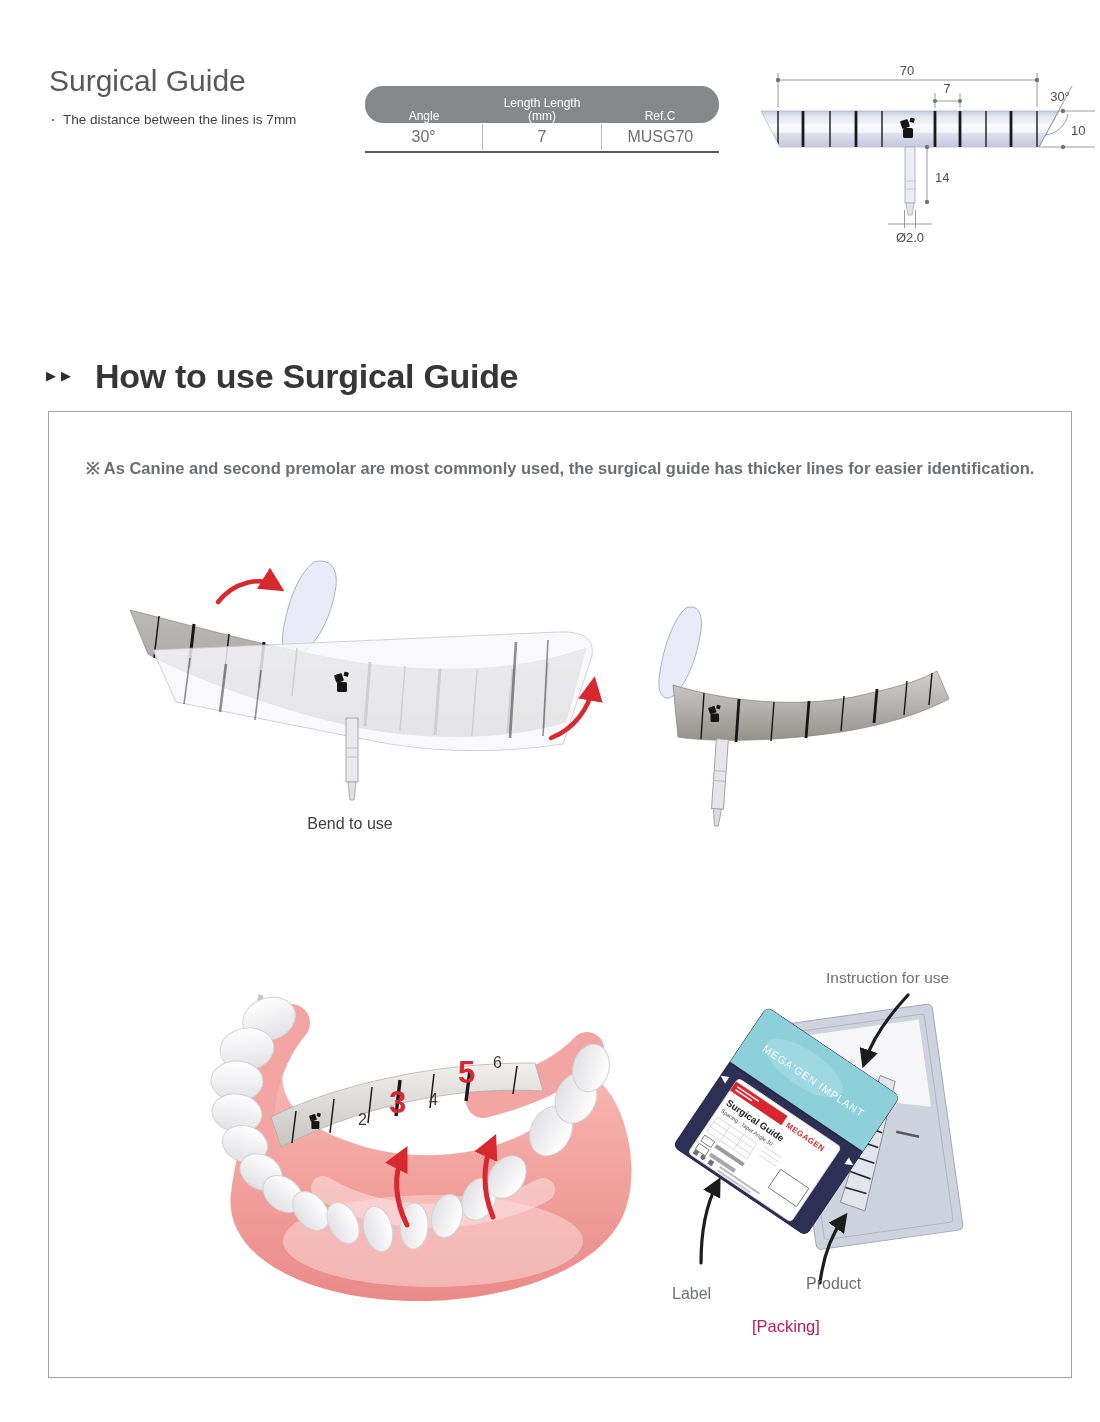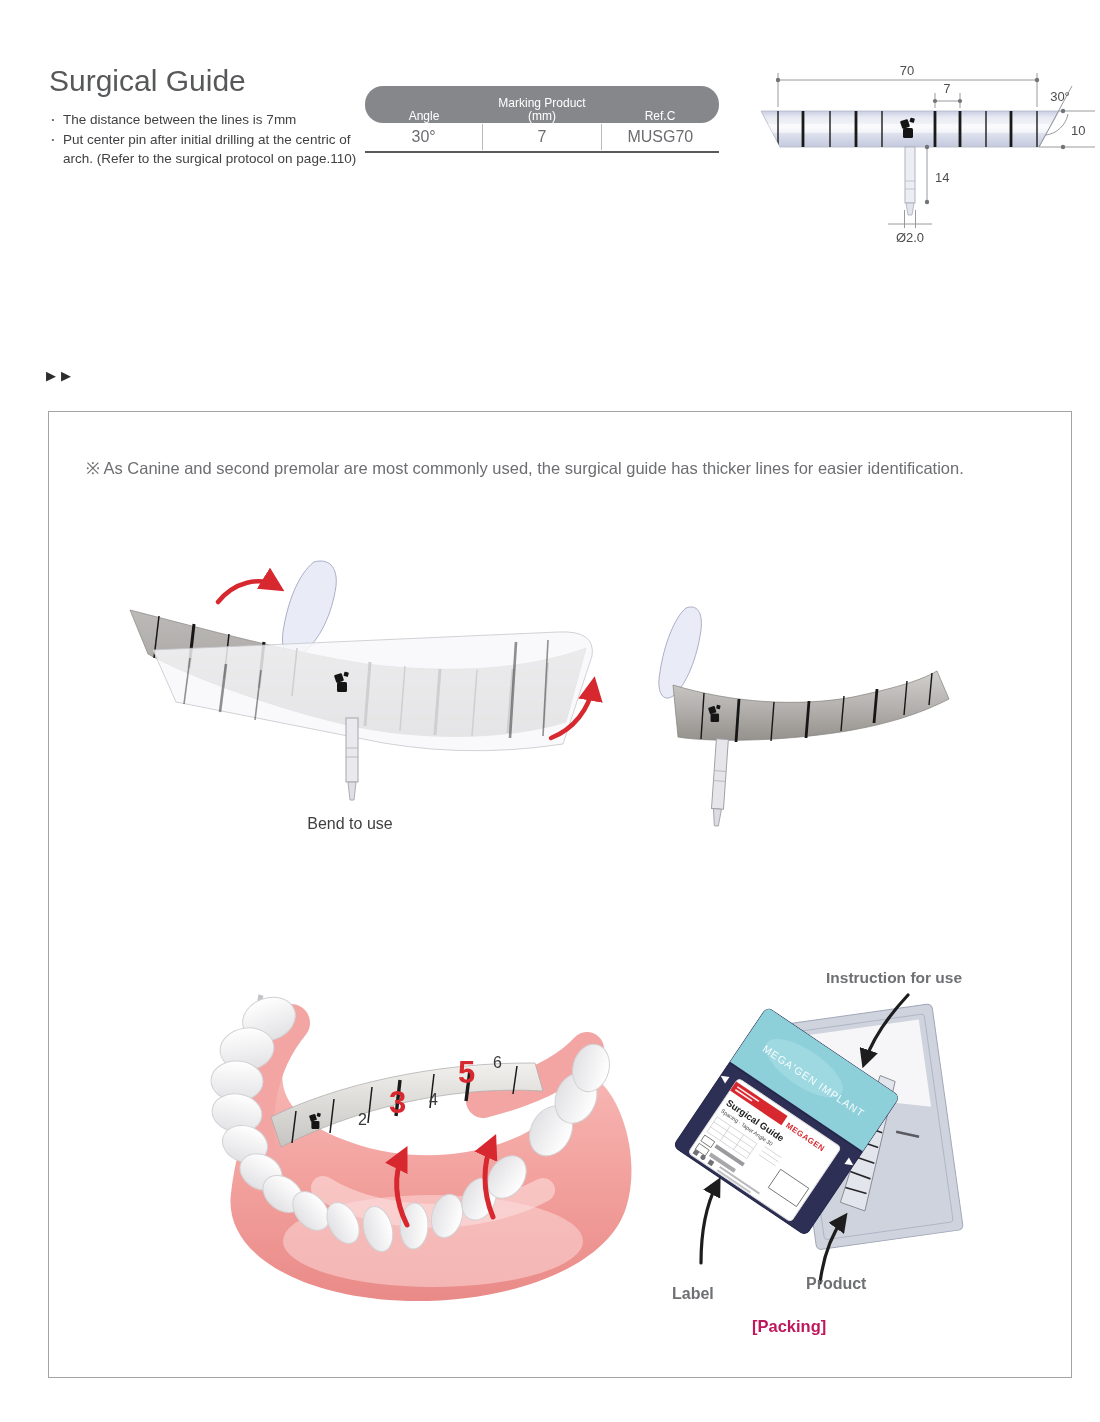--- a/index.html
+++ b/index.html
@@ -21,26 +21,26 @@
   .spec-row{display:flex;align-items:center;height:28px;border-bottom:2px solid #595a5c;color:#6c6d70;font-size:16px;}
   .spec-row .cell{flex:1;text-align:center;}
   .spec-row .cell + .cell{border-left:1px solid #b9babc;height:26px;line-height:26px;}
 
   
   .section-marker{left:46px;top:368px;color:#2e2d2e;font-family:"DejaVu Sans",sans-serif;font-size:13px;letter-spacing:5px;}
   .section-title{left:95px;top:357px;font-size:34px;font-weight:bold;color:#373536;letter-spacing:-0.3px;}
 
   
   .content-box{left:48px;top:411px;width:1022px;height:965px;border:1px solid #a2a4a7;background:#ffffff;}
-  .notes{left:86px;top:455px;width:992px;font-size:16.5px;line-height:27px;color:#6d6e71;}
+  .notes{left:86px;top:455px;width:992px;font-size:16.5px;line-height:27px;color:#6d6e71;font-weight:bold;}
 
   .caption{color:#404042;font-size:16px;}
   .bend-caption{left:265px;top:815px;width:170px;text-align:center;}
 
-  .pack-label{font-size:16px;color:#6f7073;font-weight:bold;}
+  .pack-label{font-size:16px;color:#6f7073;}
   .lbl-instruction{left:826px;top:969px;font-size:15.5px;}
   .lbl-label{left:672px;top:1257px;margin-top:28px;}
   .lbl-product{left:806px;top:1275px;}
   .lbl-packing{left:752px;top:1317px;font-size:16.5px;color:#be185d;}
 
   .jaw-num{color:#39393b;font-size:16px;}
   .jaw-num.big{font-size:31px;font-weight:bold;color:#d7282f;}
   .n2{left:358px;top:1111px;} .n3{left:389px;top:1085px;} .n4{left:429px;top:1091px;}
   .n5{left:458px;top:1055px;} .n6{left:493px;top:1054px;}
 
@@ -49,27 +49,26 @@
 </style>
 </head>
 <body>
 
 <div class="page">
 
   <div class="abs page-title">Surgical Guide</div>
 
   <ul class="abs bullet-list">
     <li>The distance between the lines is 7mm</li>
-    <li>Put center pin after initial drilling at the centric of arch. (Refer to the surgical protocol on page.110)</li>
   </ul>
 
   <div class="abs spec-table">
     <div class="spec-head">
       <div class="cell"><span>Angle</span></div>
-      <div class="cell"><span>Marking Product (mm)</span></div>
+      <div class="cell"><span>Length Length (mm)</span></div>
       <div class="cell"><span>Ref.C</span></div>
     </div>
     <div class="spec-row">
       <div class="cell">30°</div>
       <div class="cell">7</div>
       <div class="cell">MUSG70</div>
     </div>
   </div>
 
   <svg class="abs" style="left:750px;top:48px" width="352" height="198" viewBox="0 0 352 198">
@@ -144,20 +143,21 @@
       <text x="157" y="27" text-anchor="middle">70</text>
       <text x="197" y="45" text-anchor="middle" font-size="12.5">7</text>
       <text x="310" y="53" text-anchor="middle">30°</text>
       <text x="321" y="87">10</text>
       <text x="185" y="134">14</text>
       <text x="160" y="194" text-anchor="middle">Ø2.0</text>
     </g>
   </svg>
 
   <div class="abs section-marker">▶▶</div>
+  <div class="abs section-title">How to use Surgical Guide</div>
 
   <div class="abs content-box"></div>
 
   <div class="abs notes">
     <div>※ As Canine and second premolar are most commonly used, the surgical guide has thicker lines for easier identification.</div>
   </div>
 
   <svg class="abs" style="left:118px;top:552px" width="505" height="290" viewBox="0 0 505 290">
     <defs>
       <linearGradient id="bandG1" x1="0" y1="0" x2="0" y2="1">

